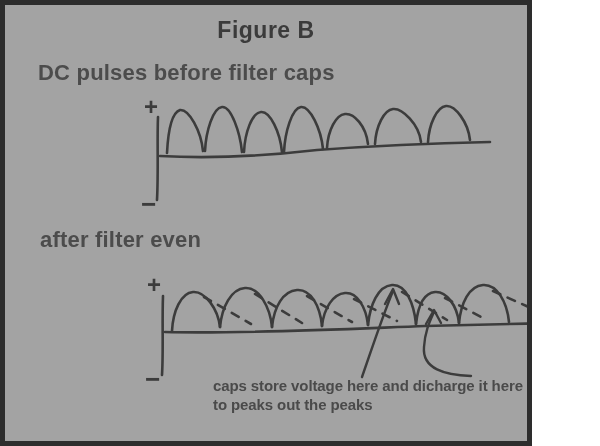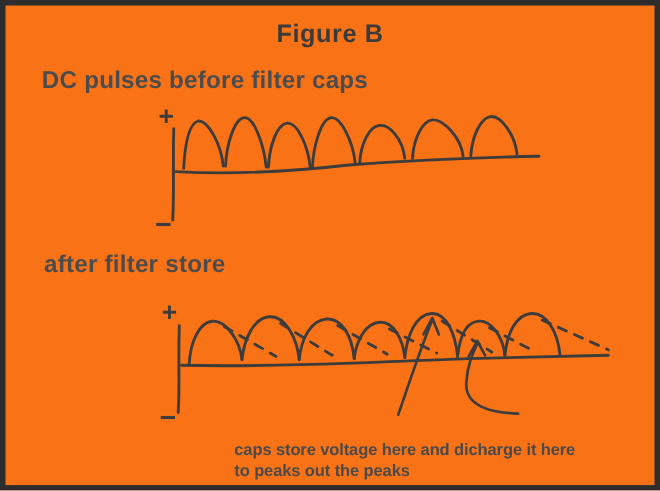--- a/index.html
+++ b/index.html
@@ -3,25 +3,25 @@
 <meta charset="utf-8">
 <style>
   html, body {
     margin: 0;
     padding: 0;
     background: #ffffff;
     font-family: "Liberation Sans", sans-serif;
   }
   .frame {
     position: relative;
-    width: 600px;
+    width: 532px;
     height: 446px;
     box-sizing: border-box;
     border: 5px solid #2d2d2d;
-    background: #f97316;
+    background: #a3a3a3;
     overflow: hidden;
   }
   .title {
     position: absolute;
     left: 0;
     right: 0;
     top: 12px;
     text-align: center;
     font-size: 23px;
     font-weight: 600;
@@ -64,21 +64,20 @@
   .dash  { stroke-width: 2.6; stroke-dasharray: 8 8; }
   .caption {
     position: absolute;
     left: 208px;
     top: 371px;
     font-size: 15px;
     font-weight: 600;
     letter-spacing: -0.1px;
     line-height: 19px;
     color: #4a4a4a;
-    margin-top: 24px;
   }
   .caption span { display: block; }
 </style>
 </head>
 <body>
 
 <div class="frame">
 
   <div class="title">Figure B</div>
 
@@ -96,21 +95,21 @@
       <path class="ink" d="M42,63 C43,43 46,23 55,20 C64,19 76,41 78,61"></path>
       <path class="ink" d="M80,61 C81,41 88,18 97,17 C106,16 115,42 117,62"></path>
       <path class="ink" d="M119,62 C120,42 127,23 136,22 C145,21 155,42 157,62"></path>
       <path class="ink" d="M159,62 C160,42 167,18 176,17 C185,16 196,39 198,59"></path>
       <path class="ink" d="M202,58 C203,40 211,25 220,24 C229,23 241,36 243,54"></path>
       <path class="ink" d="M250,54 C251,36 259,20 268,19 C277,18 294,34 296,52"></path>
       <path class="ink" d="M303,52 C304,34 312,17 321,16 C330,15 343,32 345,50"></path>
     </g>
   </svg>
 
-  <div class="label label-after">after filter store</div>
+  <div class="label label-after">after filter even</div>
 
   <span class="sign plus-2">+</span>
   <span class="sign minus-2">−</span>
 
   <svg class="wf wf-after" width="460" height="130" viewBox="0 0 460 130" aria-hidden="true">
     <g>
       <path class="ink" d="M38,33 C37,60 38.5,88 37,112"></path>
     </g>
     <path class="ink" d="M40,69 C120,71 220,66 300,63 C360,61.5 400,61 428,60"></path>
     <g>

